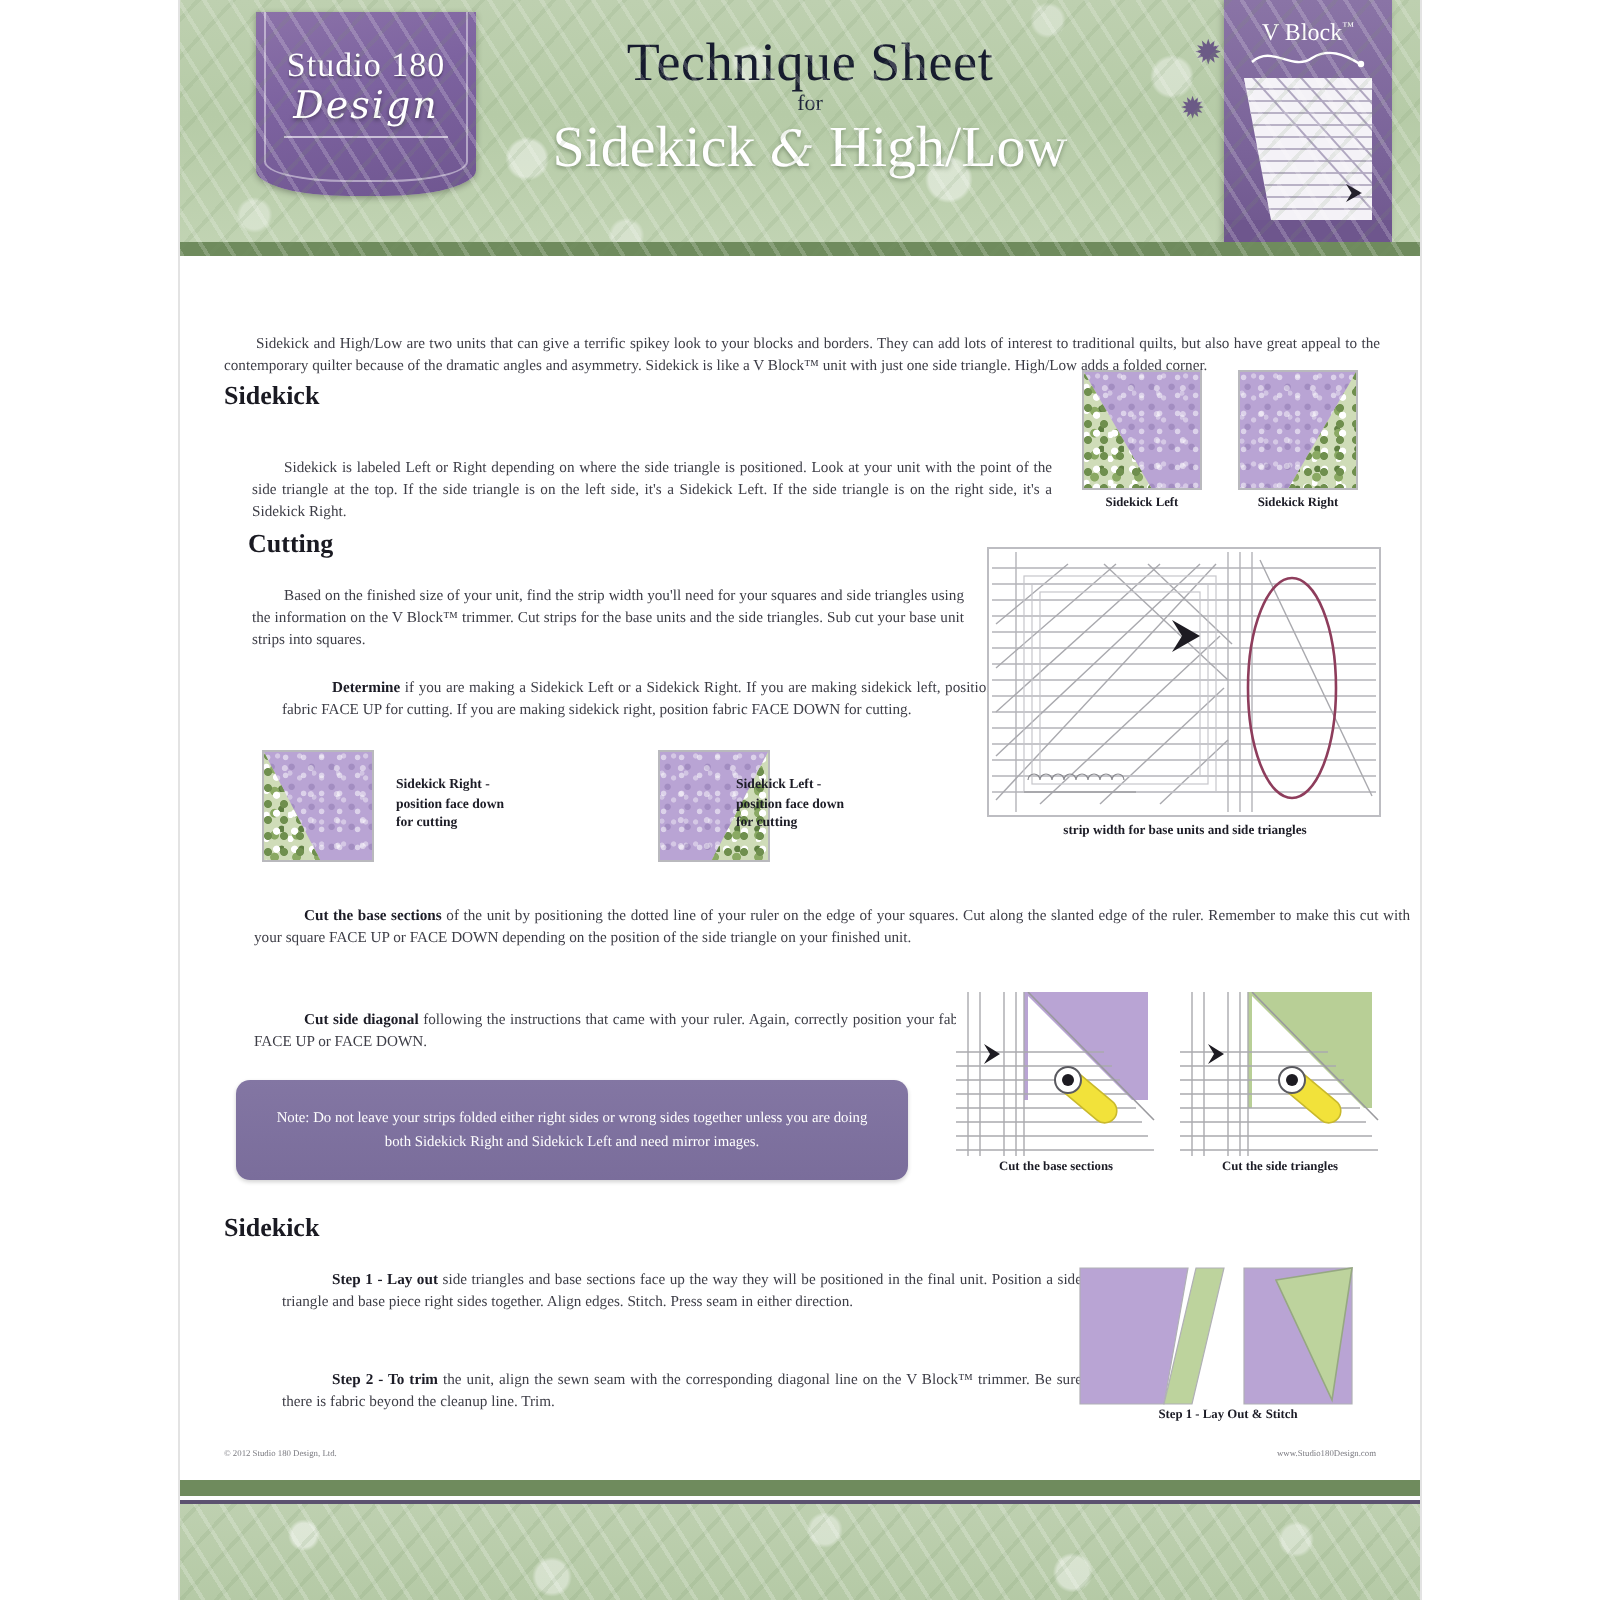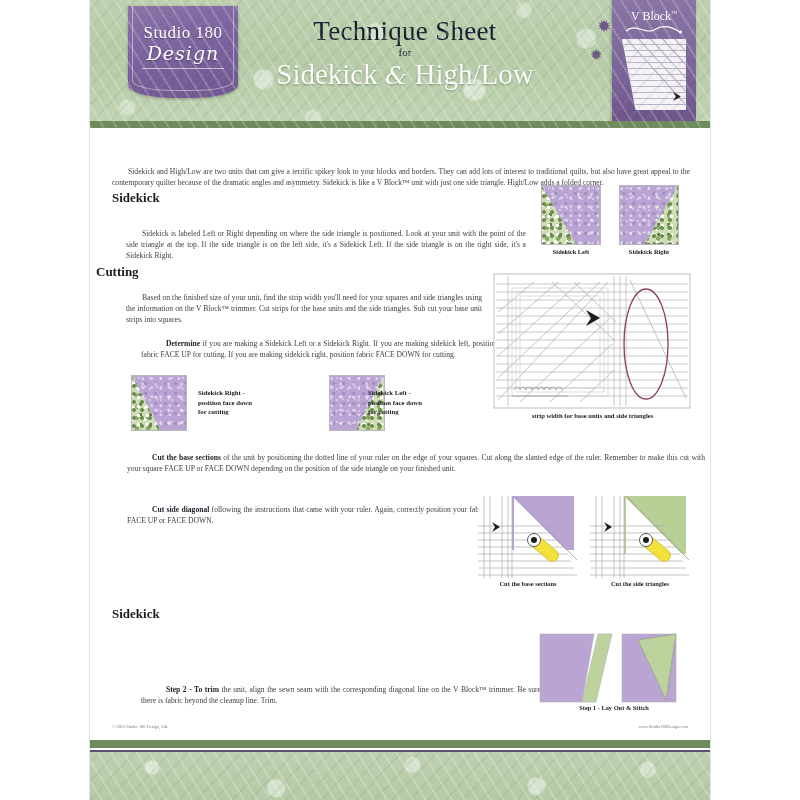--- a/index.html
+++ b/index.html
@@ -304,21 +304,21 @@
         <div class="purple" style="position:absolute;inset:0;"></div>
         <div class="green" style="position:absolute;inset:0;clip-path:polygon(0 0,0 100%,58% 100%);"></div>
       </div>
       <div class="sw" style="left:530px;top:58px;width:58px;height:58px;">
         <div class="purple" style="position:absolute;inset:0;"></div>
         <div class="green" style="position:absolute;inset:0;clip-path:polygon(100% 0,100% 100%,42% 100%);"></div>
       </div>
       <div class="cap" style="left:444px;top:120px;width:74px">Sidekick Left</div>
       <div class="cap" style="left:522px;top:120px;width:74px">Sidekick Right</div>
 
-      <h2 class="sect" style="left:6px;top:136px">Cutting</h2>
+      <h2 class="sect" style="left:34px;top:136px">Cutting</h2>
       <p class="para indent" style="left:36px;top:156px;width:356px">Based on the finished size of your unit, find the strip width you'll need for your squares and side triangles using the information on the V Block™ trimmer. Cut strips for the base units and the side triangles. Sub cut your base unit strips into squares.</p>
 
       <p class="para hang" style="left:36px;top:202px;width:356px">
         <b>Determine</b><span> if you are making a Sidekick Left or a Sidekick Right. If you are making sidekick left, position fabric FACE UP for cutting. If you are making sidekick right, position fabric FACE DOWN for cutting.</span>
       </p>
 
       <div class="sw" style="left:42px;top:248px;width:54px;height:54px;">
         <div class="purple" style="position:absolute;inset:0;"></div>
         <div class="green" style="position:absolute;inset:0;clip-path:polygon(0 0,0 100%,52% 100%);"></div>
       </div>
@@ -391,20 +391,23 @@
       </div>
 
       <p class="para hang" style="left:22px;top:316px;width:578px">
         <b>Cut the base sections</b><span> of the unit by positioning the dotted line of your ruler on the edge of your squares.  Cut along the slanted edge of the ruler.  Remember to make this cut with your square FACE UP or FACE DOWN depending on the position of the side triangle on your finished unit.</span>
       </p>
 
       <p class="para hang" style="left:22px;top:368px;width:360px">
         <b>Cut side diagonal</b><span> following the instructions that came with your ruler.  Again, correctly position your fabric FACE UP or FACE DOWN.</span>
       </p>
 
+      <div class="note" style="left:28px;top:412px;width:336px;height:50px">
+        <span>Note: Do not leave your strips folded either right sides or wrong sides together unless you are doing both Sidekick Right and Sidekick Left and need mirror images.</span>
+      </div>
 
       <div style="position:absolute;left:388px;top:368px;width:100px;height:88px">
         <svg viewBox="0 0 100 88" width="100" height="88">
           <rect x="0" y="0" width="100" height="82" fill="#ffffff"></rect>
           <path d="M34 0 L96 0 L96 54 L34 54 Z" fill="#b9a4d4"></path>
           <path d="M34 0 L34 54 L96 54 Z" fill="#ffffff" opacity="0"></path>
           <path d="M34 4 L34 58 L88 58 Z" fill="#ffffff" opacity="0"></path>
           <path d="M36 2 L92 58 L36 58 Z" fill="#ffffff"></path>
           <g stroke="#aaaaae" stroke-width="0.7">
             <line x1="6" y1="0" x2="6" y2="82"></line>
@@ -462,20 +465,23 @@
             <rect x="52" y="38" width="34" height="12" rx="6" fill="#f2e23a" stroke="#c9b92c" stroke-width="0.8"></rect>
           </g>
           <circle cx="56" cy="44" r="6.5" fill="#ffffff" stroke="#5a5a60" stroke-width="1"></circle>
           <circle cx="56" cy="44" r="3" fill="#1d1b22"></circle>
         </svg>
         <div class="cap" style="left:-6px;top:84px;width:112px">Cut the side triangles</div>
       </div>
 
       <h2 class="sect" style="left:22px;top:478px">Sidekick</h2>
 
+      <p class="para hang" style="left:36px;top:498px;width:400px">
+        <b>Step 1 - Lay out</b><span> side triangles and base sections face up the way they will be positioned in the final unit.  Position a side triangle and base piece right sides together.  Align edges.  Stitch. Press seam in either direction.</span>
+      </p>
 
       <p class="para hang" style="left:36px;top:548px;width:400px">
         <b>Step 2 - To trim</b><span> the unit, align the sewn seam with the corresponding diagonal line on the V Block™ trimmer. Be sure there is fabric beyond the cleanup line. Trim.</span>
       </p>
 
       <div style="position:absolute;left:448px;top:502px;width:152px;height:80px">
         <svg viewBox="0 0 152 76" width="152" height="76">
           <path d="M2 4 L56 4 L44 72 L2 72 Z" fill="#b9a4d4" stroke="#b0b0b5" stroke-width="0.6"></path>
           <path d="M60 4 L74 4 L58 72 L44 72 Z" fill="#bdd39d" stroke="#b0b0b5" stroke-width="0.6"></path>
           <path d="M84 4 L138 4 L138 72 L84 72 Z" fill="#b9a4d4" stroke="#b0b0b5" stroke-width="0.6"></path>

